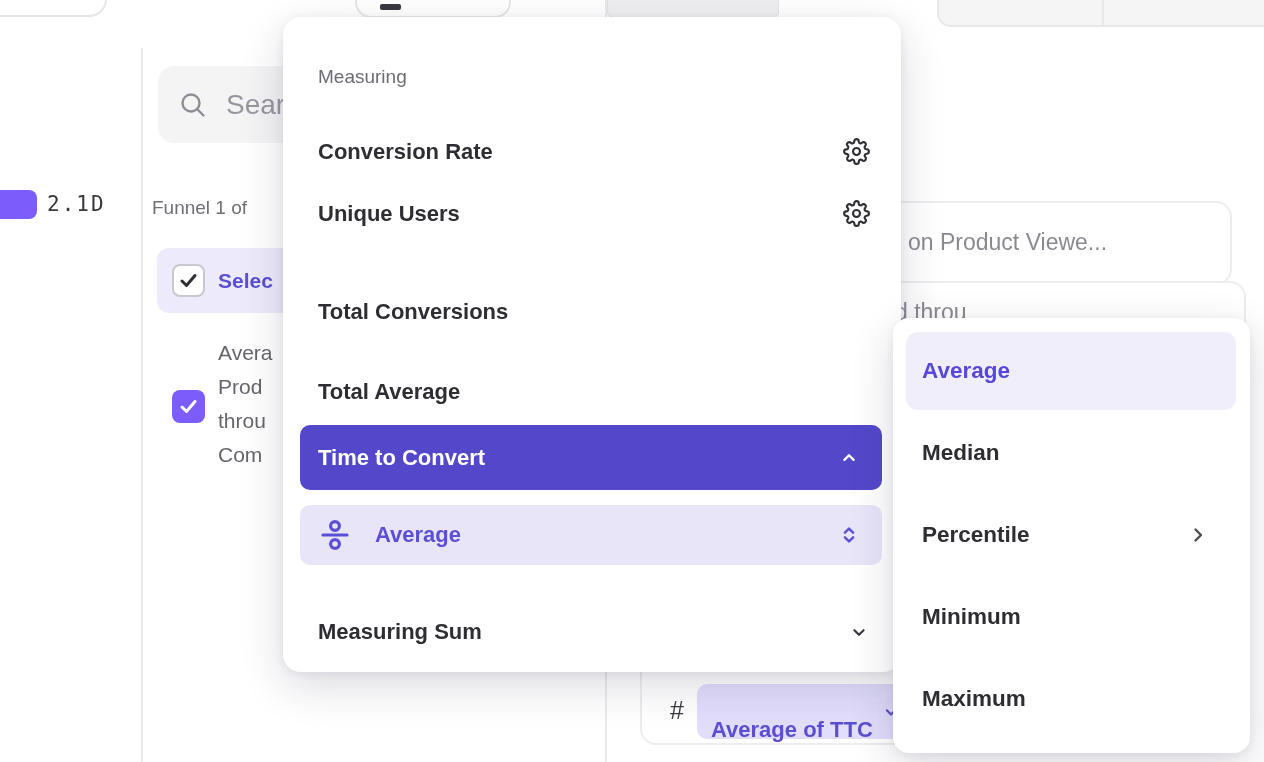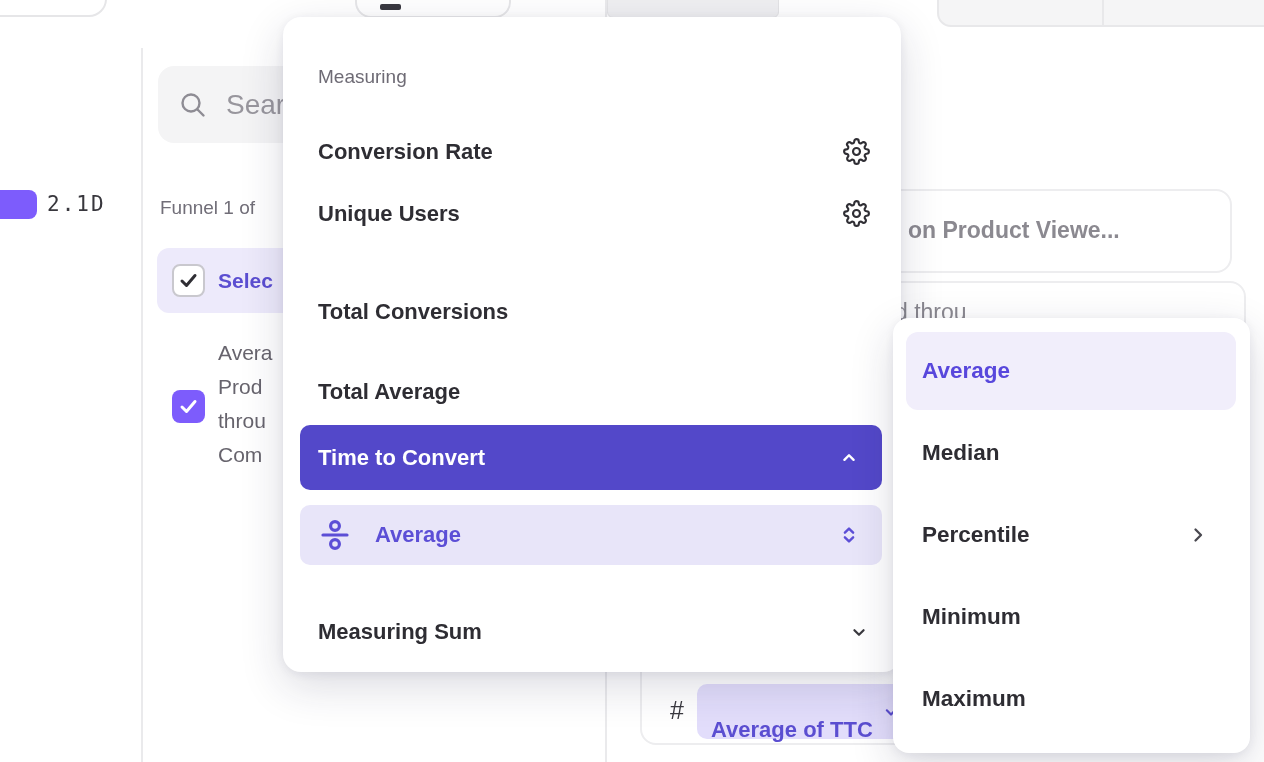--- a/index.html
+++ b/index.html
@@ -21,35 +21,35 @@
 
   .metric-badge{position:absolute;left:-8px;top:190px;width:45px;height:29px;background:#7d5cfc;border-radius:8px;z-index:1;}
   .metric-label{position:absolute;left:47px;top:192px;font-family:"DejaVu Sans Mono",monospace;
                 font-size:21px;letter-spacing:2px;color:#38373d;z-index:1;}
 
   .search-field{position:absolute;left:158px;top:66px;width:172px;height:77px;background:#f4f4f5;
                 border-radius:16px;z-index:1;display:flex;align-items:center;}
   .search-field svg{margin-left:20px;}
   .search-text{margin-left:18px;font-size:28px;color:#98969d;}
 
-  .funnel-label{position:absolute;left:160px;top:197px;font-size:19px;color:#716e78;z-index:1;white-space:nowrap;}
+  .funnel-label{position:absolute;left:152px;top:197px;font-size:19px;color:#716e78;z-index:1;white-space:nowrap;}
 
   .select-row{position:absolute;left:157px;top:248px;width:160px;height:65px;background:#edeafb;
               border-radius:12px;z-index:1;display:flex;align-items:center;}
   .checkbox{width:33px;height:33px;border-radius:8px;display:flex;align-items:center;justify-content:center;box-sizing:border-box;}
   .checkbox.light{background:#fff;border:2px solid #c9c8ce;}
   .checkbox.filled{background:#7d5cfc;}
   .select-row .checkbox{margin-left:15px;}
   .select-label{margin-left:13px;font-size:21px;font-weight:700;color:#5b4ed1;white-space:nowrap;}
 
   .step-checkbox{position:absolute;left:172px;top:390px;z-index:1;}
   .step-desc{position:absolute;left:218px;top:336px;z-index:1;font-size:21px;line-height:34px;color:#67646d;}
 
   .bg-card{position:absolute;background:#fff;border:2px solid #ededef;border-radius:16px;z-index:1;box-sizing:border-box;}
-  .card-event{left:648px;top:189px;width:584px;height:84px;font-weight:bold;}
+  .card-event{left:648px;top:201px;width:584px;height:84px;}
   .card-event .txt{position:absolute;left:258px;top:26px;font-size:23px;color:#8b8990;white-space:nowrap;}
   .card-then{left:648px;top:281px;width:598px;height:172px;}
   .card-then .txt{position:absolute;left:245px;top:16px;font-size:23px;color:#8b8990;white-space:nowrap;}
   .card-formula{left:640px;top:650px;width:600px;height:95px;}
   .hash{position:absolute;left:28px;top:44px;font-size:25px;color:#3a393f;}
   .ttc-pill{position:absolute;left:55px;top:32px;width:212px;height:55px;background:#e2ddfb;border-radius:10px;
             display:flex;align-items:center;}
   .ttc-pill .txt{margin-left:14px;font-size:22px;font-weight:600;color:#5b4ed1;white-space:nowrap;margin-top:36px;}
   .ttc-pill svg{margin-left:8px;}
 

